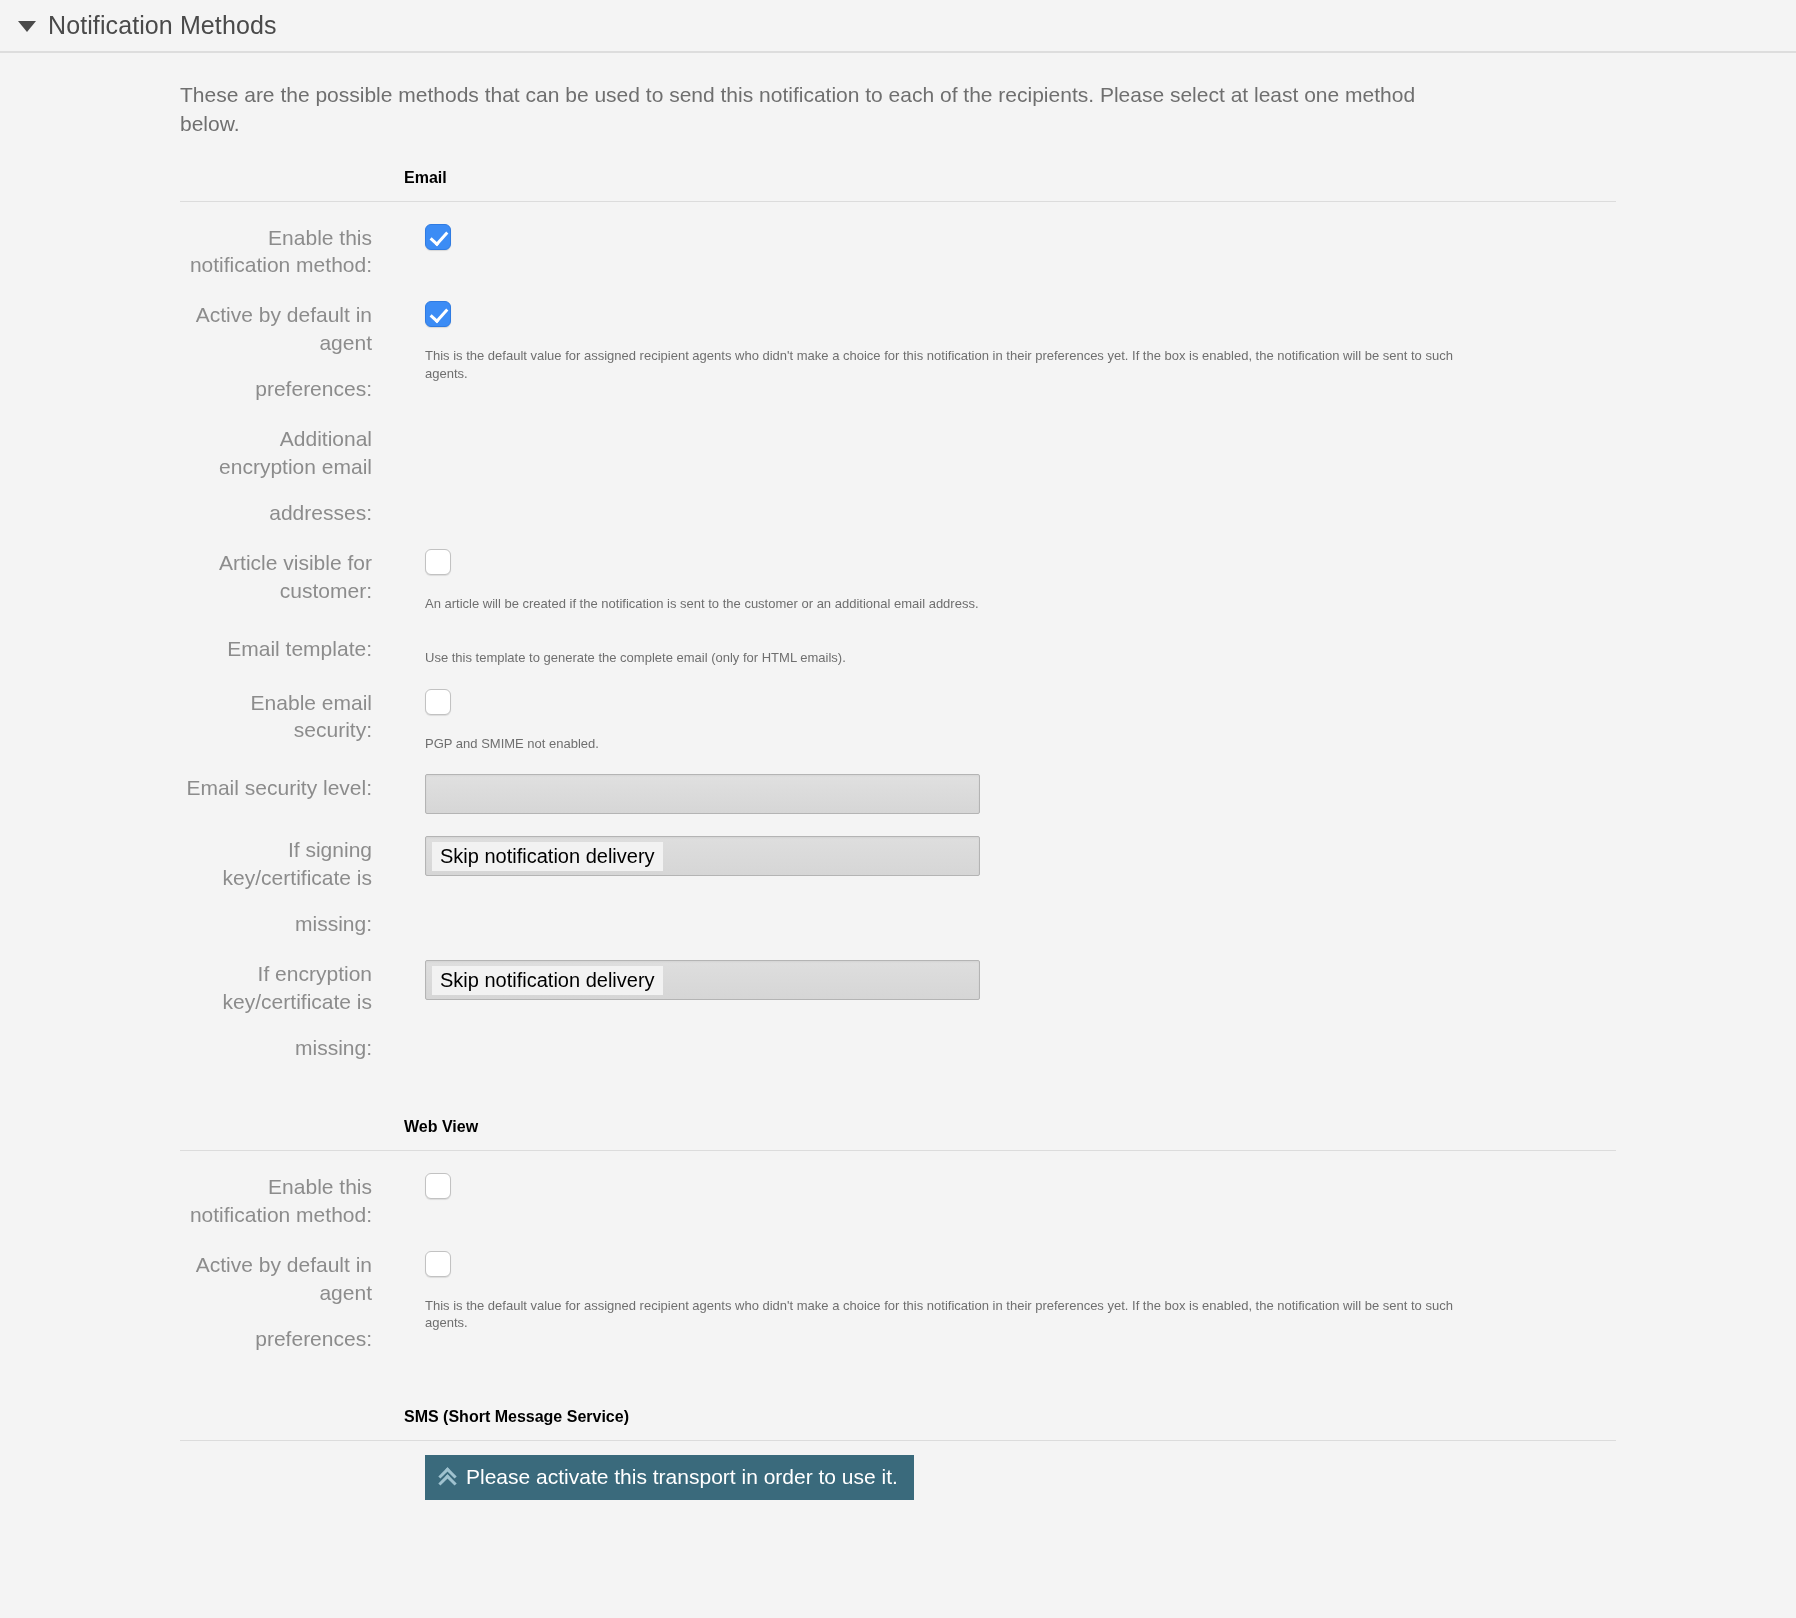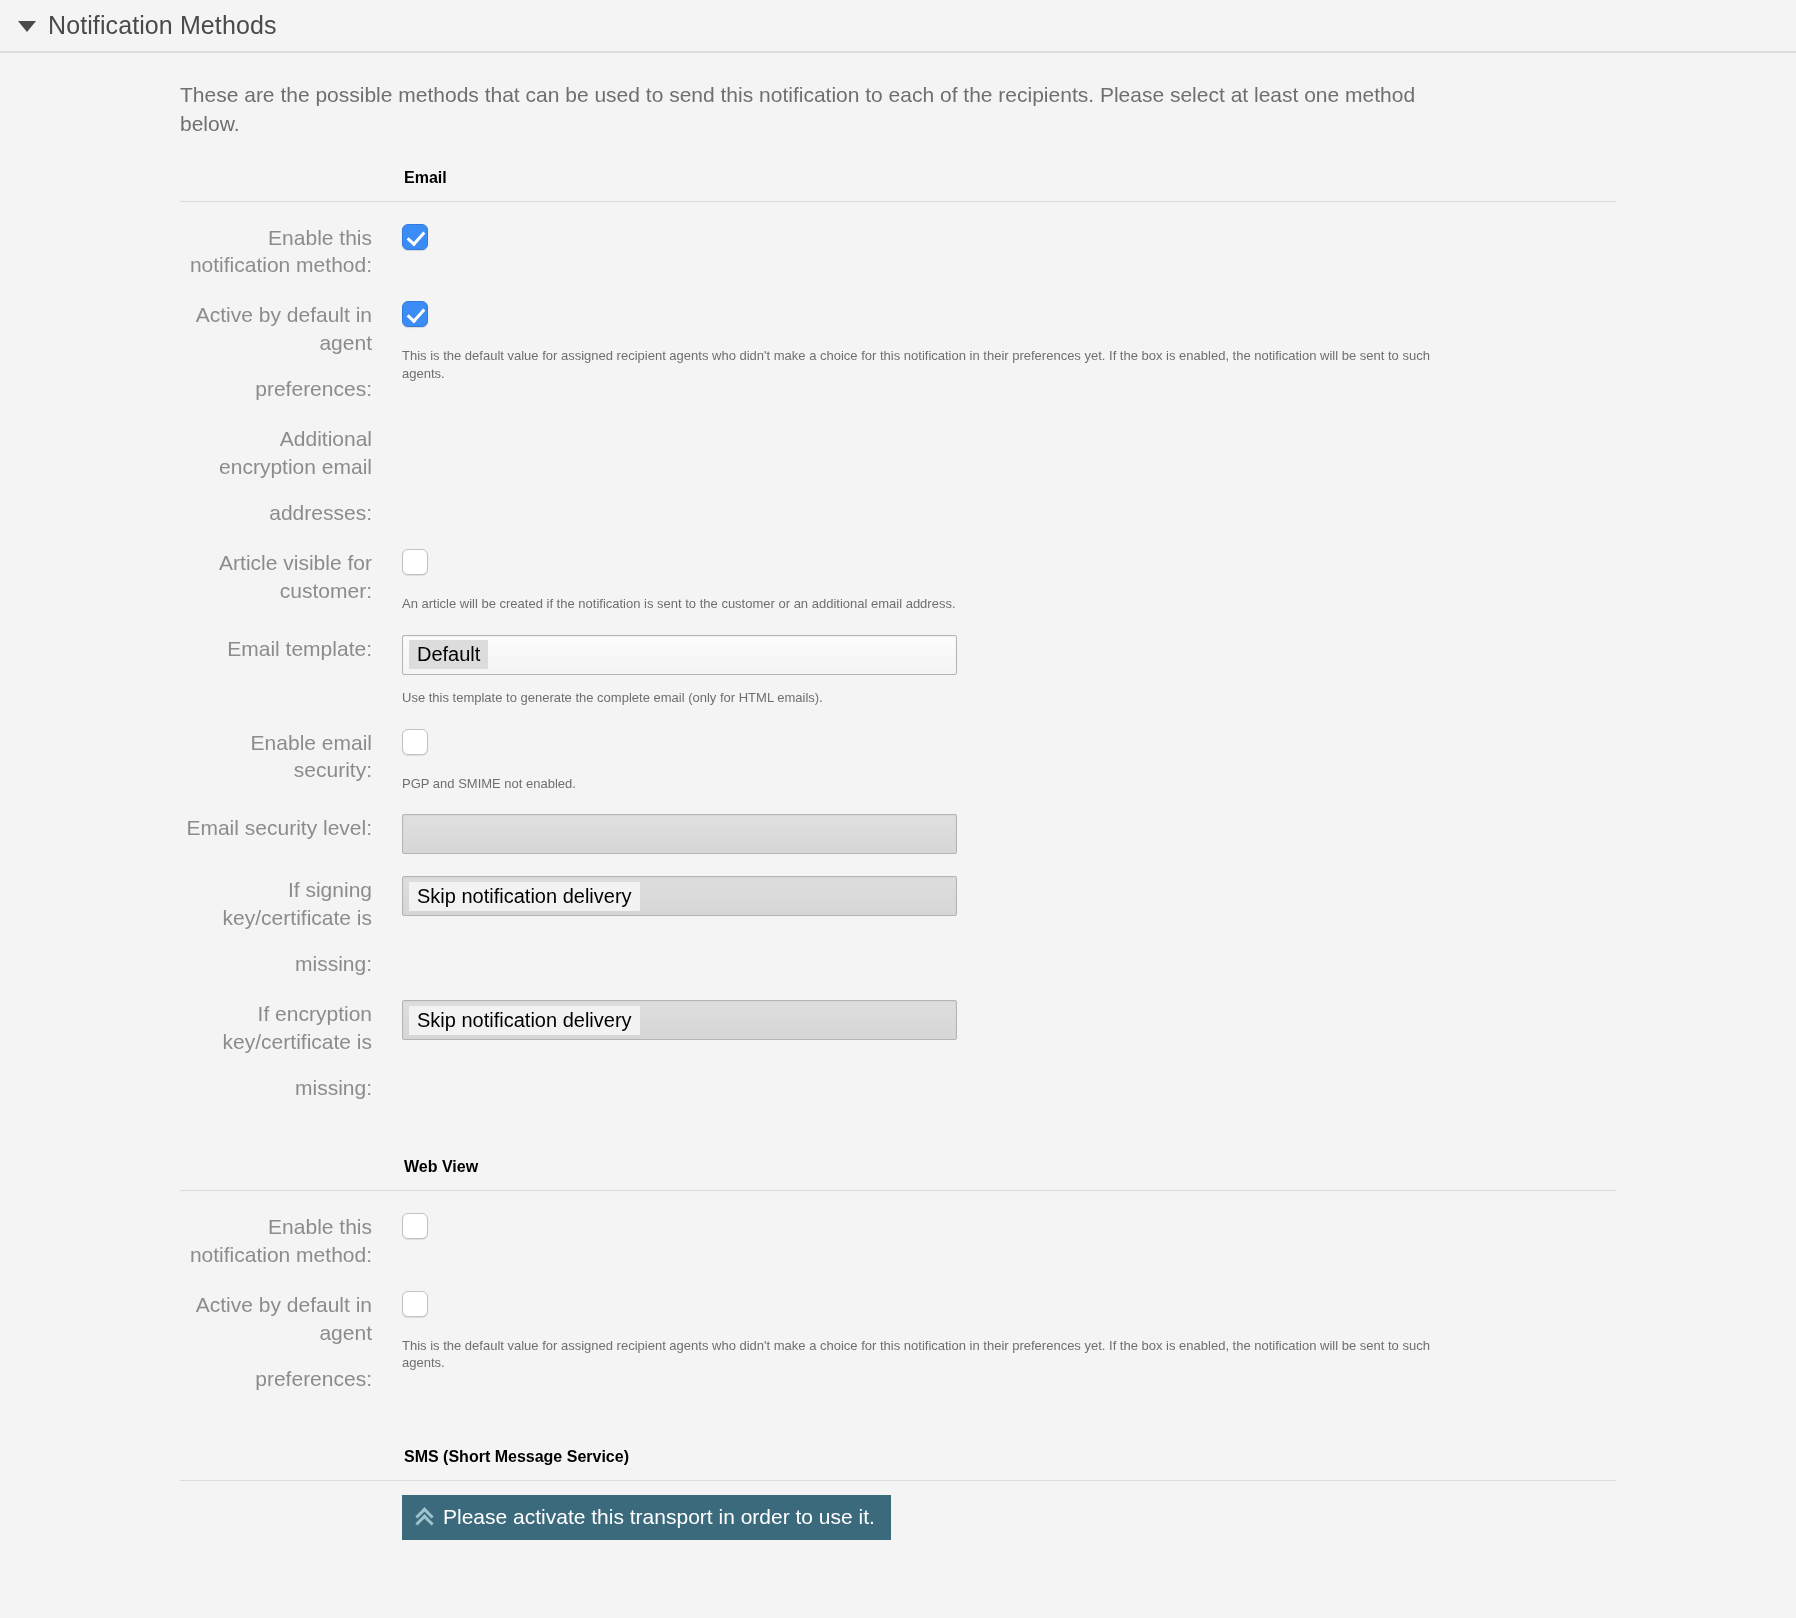--- a/index.html
+++ b/index.html
@@ -69,20 +69,21 @@
   .rule {
     margin: 14px 180px 0 180px;
     height: 1px;
     background: #dcdcdc;
   }
 
   .row {
     display: flex;
     align-items: flex-start;
     margin-top: 22px;
+    gap: 23px;
   }
   .row.tight { margin-top: 14px; }
 
   .label-col {
     width: 372px;
     min-width: 372px;
     padding-left: 180px;
     text-align: right;
     padding-right: 0;
     font-size: 21px;
@@ -259,23 +260,20 @@
     <div class="label-col">Article visible for customer:</div>
     <div class="field-col">
       <span class="cb off"></span>
       <p class="help" style="margin-top:18px;">An article will be created if the notification is sent to the customer or an additional email address.</p>
     </div>
   </div>
 
   <div class="row">
     <div class="label-col">Email template:</div>
     <div class="field-col">
-      <div class="sel">
-        <span class="opt">Default</span>
-      </div>
       <p class="help" style="margin-top:12px;">Use this template to generate the complete email (only for HTML emails).</p>
     </div>
   </div>
 
   <div class="row">
     <div class="label-col">Enable email security:</div>
     <div class="field-col">
       <span class="cb off"></span>
       <p class="help" style="margin-top:18px;">PGP and SMIME not enabled.</p>
     </div>

